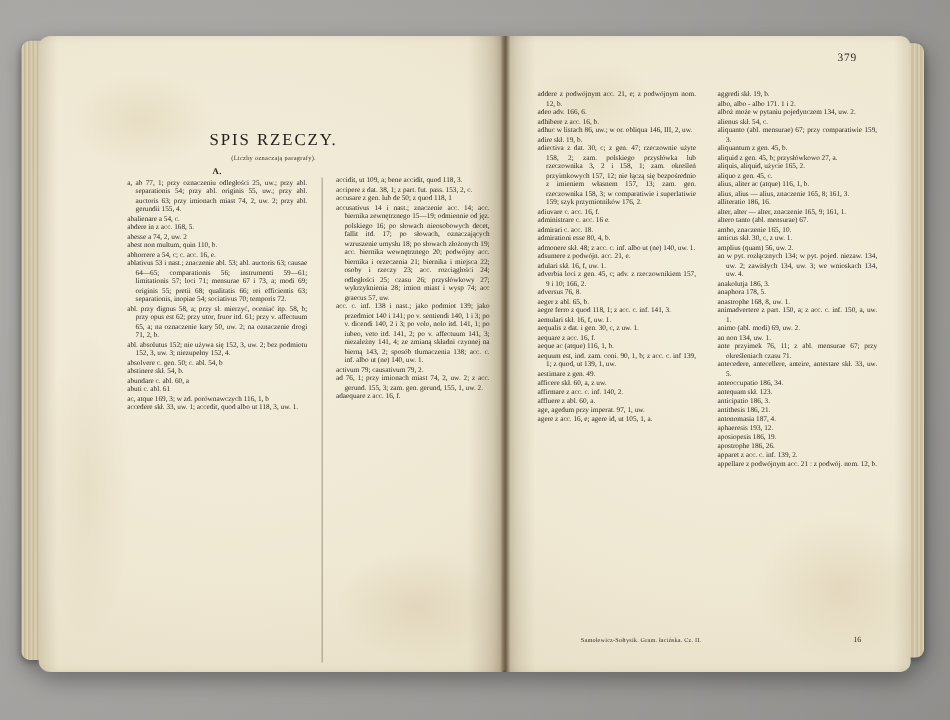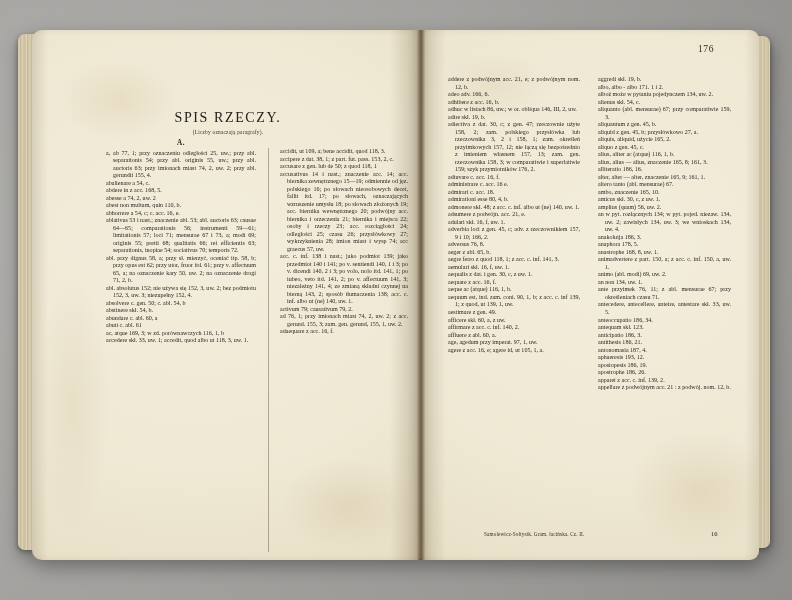--- a/index.html
+++ b/index.html
@@ -205,21 +205,21 @@
           <p class="entry">ad 76, 1; przy imionach miast 74, 2, uw. 2; z acc. gerund. 155, 3; zam. gen. gerund, 155, 1, uw. 2.</p>
           <p class="entry">adaequare z acc. 16, f.</p>
         </div>
     </div>
   </div>
 
   <div class="leaf" id="leaf-right">
     <div class="stain" style="left:210px;top:400px;width:140px;height:120px;background:radial-gradient(ellipse at 50% 50%, rgba(178,150,98,.17), rgba(178,150,98,0) 72%);"></div>
     <div class="stain" style="left:20px;top:20px;width:110px;height:70px;background:radial-gradient(ellipse at 50% 50%, rgba(186,158,103,.12), rgba(186,158,103,0) 70%);"></div>
 
-    <div id="folio" style="left:278px; top:14px;">176</div>
+    <div id="folio" style="left:278px; top:14px;">379</div>
 
     <div class="col" id="R1" style="left:28px; top:46px; width:132px;">
       <div>
           <p class="entry">addere z podwójnym acc. 21, e; z podwójnym nom. 12, b.</p>
           <p class="entry">adeo adv. 166, 6.</p>
           <p class="entry">adhibere z acc. 16, b.</p>
           <p class="entry">adhuc w listach 86, uw.; w or. obliqua 146, III, 2, uw.</p>
           <p class="entry">adire skł. 19, b.</p>
           <p class="entry">adiectiva z dat. 30, c; z gen. 47; rzeczownie użyte 158, 2; zam. polskiego przysłówka lub rzeczownika 3, 2 i 158, 1; zam. określeń przyimkowych 157, 12; nie łączą się bezpośrednio z imieniem własnem 157, 13; zam. gen. rzeczownika 158, 3; w comparatiwie i superlatiwie 159; szyk przymiotników 176, 2.</p>
           <p class="entry">adiuvare c. acc. 16, f.</p>

